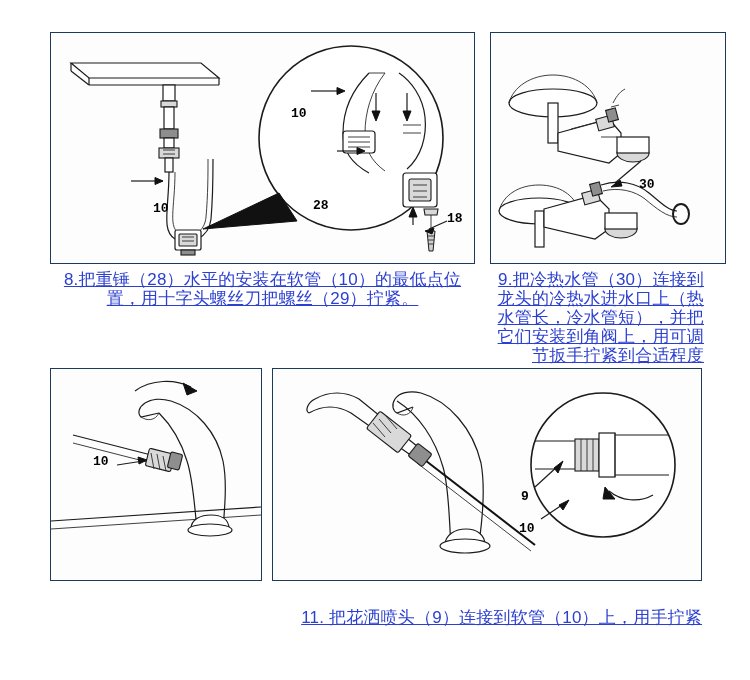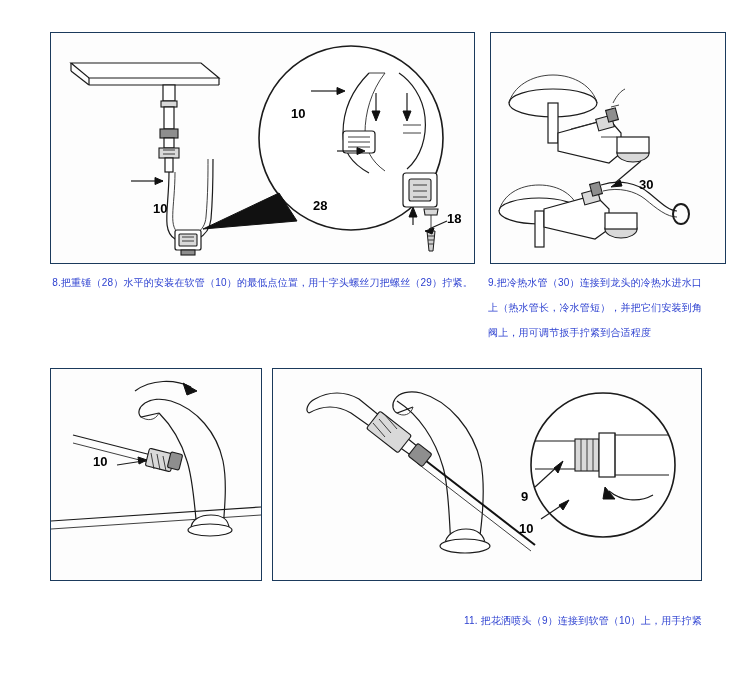--- a/index.html
+++ b/index.html
@@ -19,36 +19,37 @@
     box-sizing:border-box;
   }
   .panel-8{left:50px;top:32px;width:425px;height:232px;}
   .panel-9{left:490px;top:32px;width:236px;height:232px;}
   .panel-10{left:50px;top:368px;width:212px;height:213px;}
   .panel-11{left:272px;top:368px;width:430px;height:213px;}
 
   .caption{
     position:absolute;
     color:#2b3fd0;
-    font-size:10px;
-    line-height:25px;
+    font-size:17px;
+    line-height:19px;
     text-align:center;
     letter-spacing:0.2px;
+    text-decoration:underline;
   }
   .cap-8{left:50px;top:270px;width:425px;}
-  .cap-9{left:488px;top:270px;width:216px;text-align:left;}
+  .cap-9{left:488px;top:270px;width:216px;text-align:right;}
   .cap-10{left:48px;top:588px;width:216px;text-align:left;}
   .cap-11{left:272px;top:608px;width:430px;text-align:right;}
 
   .num{
     position:absolute;
     font-weight:bold;
     font-size:13px;
     color:#000;
-    font-family:Liberation Sans, sans-serif;
+    font-family:Liberation Mono, monospace;
   }
 
   svg{display:block;}
   .ln{stroke:#1b1b1b;fill:none;stroke-width:1.2;}
   .ln-thin{stroke:#2a2a2a;fill:none;stroke-width:0.9;}
   .ln-thick{stroke:#111;fill:none;stroke-width:2;}
   .fill-w{fill:#ffffff;stroke:#1b1b1b;stroke-width:1.2;}
   .fill-g{fill:#d9d9d9;stroke:#1b1b1b;stroke-width:1.1;}
   .fill-dk{fill:#8e8e8e;stroke:#1b1b1b;stroke-width:1.1;}
   .fill-blk{fill:#111;stroke:#111;}

